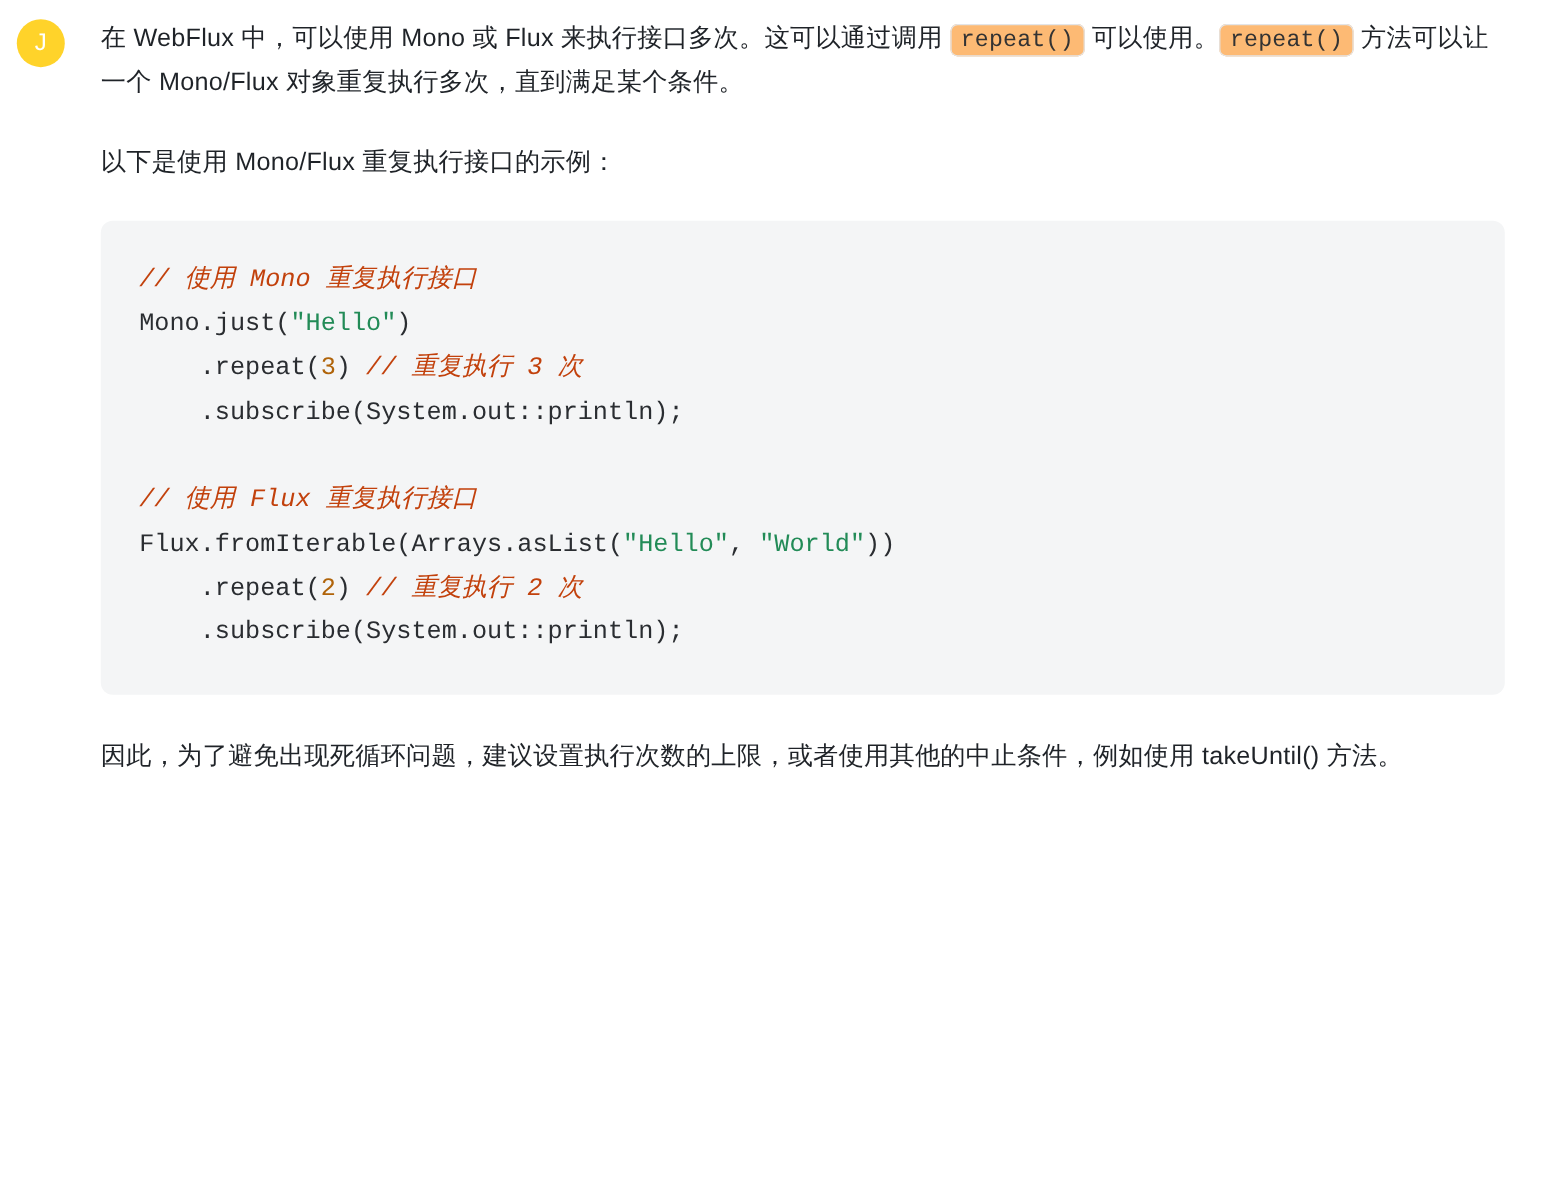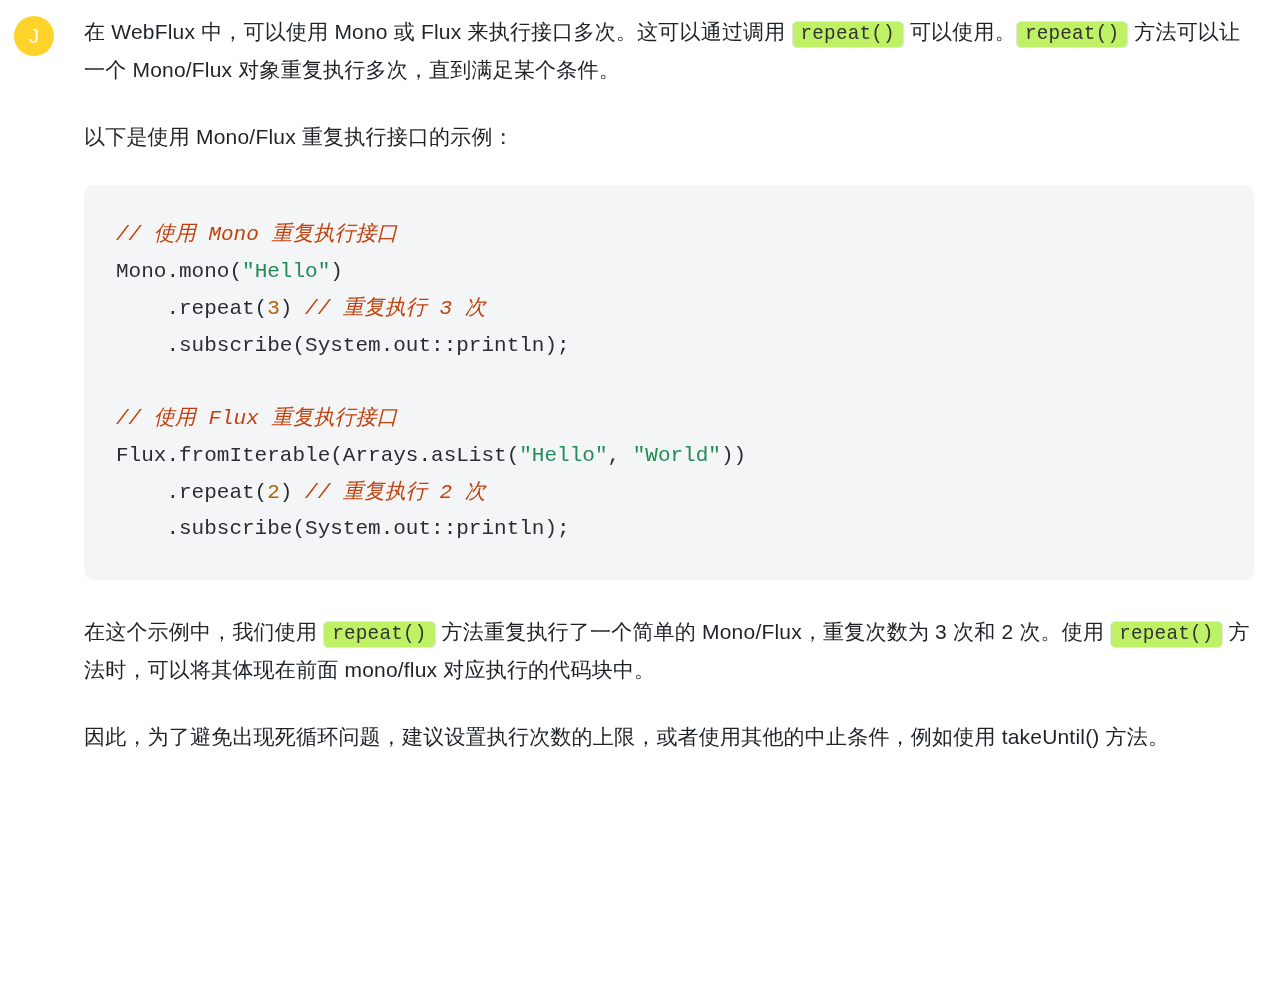--- a/index.html
+++ b/index.html
@@ -35,21 +35,21 @@
   .content {
     flex: 1;
     min-width: 0;
   }
   .para {
     margin: 0 0 30px 0;
     letter-spacing: 0.2px;
   }
   .para:last-child { margin-bottom: 5px; }
   code.inline {
-    background: #bef264;
+    background: #fdba74;
     border: 1px solid #e3e5e8;
     border-radius: 6px;
     padding: 1px 8px 2px 8px;
     font-family: "SFMono-Regular", Consolas, "Liberation Mono", Menlo, monospace;
     font-size: 0.92em;
     color: #333;
     white-space: nowrap;
   }
   pre.codeblock {
     background: #f4f5f6;
@@ -79,30 +79,27 @@
 
   <div class="content">
 
     <p class="para">
       <span>在 WebFlux 中，可以使用 Mono 或 Flux 来执行接口多次。这可以通过调用 </span><code class="inline">repeat()</code><span> 可以使用。</span><code class="inline">repeat()</code><span> 方法可以让一个 Mono/Flux 对象重复执行多次，直到满足某个条件。</span>
     </p>
 
     <p class="para">以下是使用 Mono/Flux 重复执行接口的示例：</p>
 
     <pre class="codeblock"><span class="tok-comment">// 使用 Mono 重复执行接口</span>
-<span class="tok-plain">Mono.mono(</span><span class="tok-string">"Hello"</span><span class="tok-plain">)</span>
+<span class="tok-plain">Mono.just(</span><span class="tok-string">"Hello"</span><span class="tok-plain">)</span>
 <span class="tok-plain">    .repeat(</span><span class="tok-num">3</span><span class="tok-plain">) </span><span class="tok-comment">// 重复执行 3 次</span>
 <span class="tok-plain">    .subscribe(System.out::println);</span>
 
 <span class="tok-comment">// 使用 Flux 重复执行接口</span>
 <span class="tok-plain">Flux.fromIterable(Arrays.asList(</span><span class="tok-string">"Hello"</span><span class="tok-plain">, </span><span class="tok-string">"World"</span><span class="tok-plain">))</span>
 <span class="tok-plain">    .repeat(</span><span class="tok-num">2</span><span class="tok-plain">) </span><span class="tok-comment">// 重复执行 2 次</span>
 <span class="tok-plain">    .subscribe(System.out::println);</span></pre>
 
-    <p class="para">
-      <span>在这个示例中，我们使用 </span><code class="inline">repeat()</code><span> 方法重复执行了一个简单的 Mono/Flux，重复次数为 3 次和 2 次。使用 </span><code class="inline">repeat()</code><span> 方法时，可以将其体现在前面 mono/flux 对应执行的代码块中。</span>
-    </p>
 
 
     <p class="para">因此，为了避免出现死循环问题，建议设置执行次数的上限，或者使用其他的中止条件，例如使用 takeUntil() 方法。</p>
 
   </div>
 </div>
 
 </body></html>

